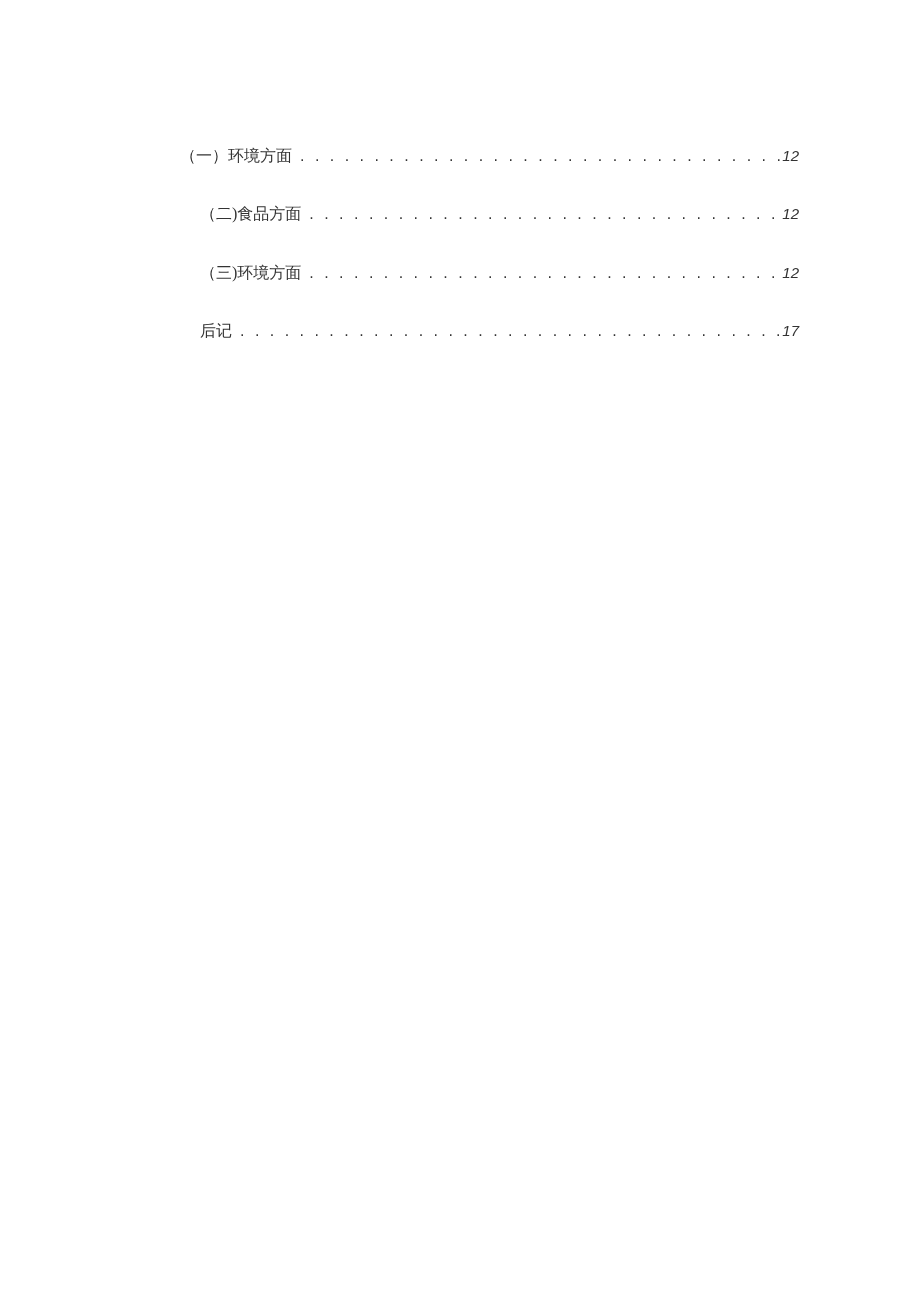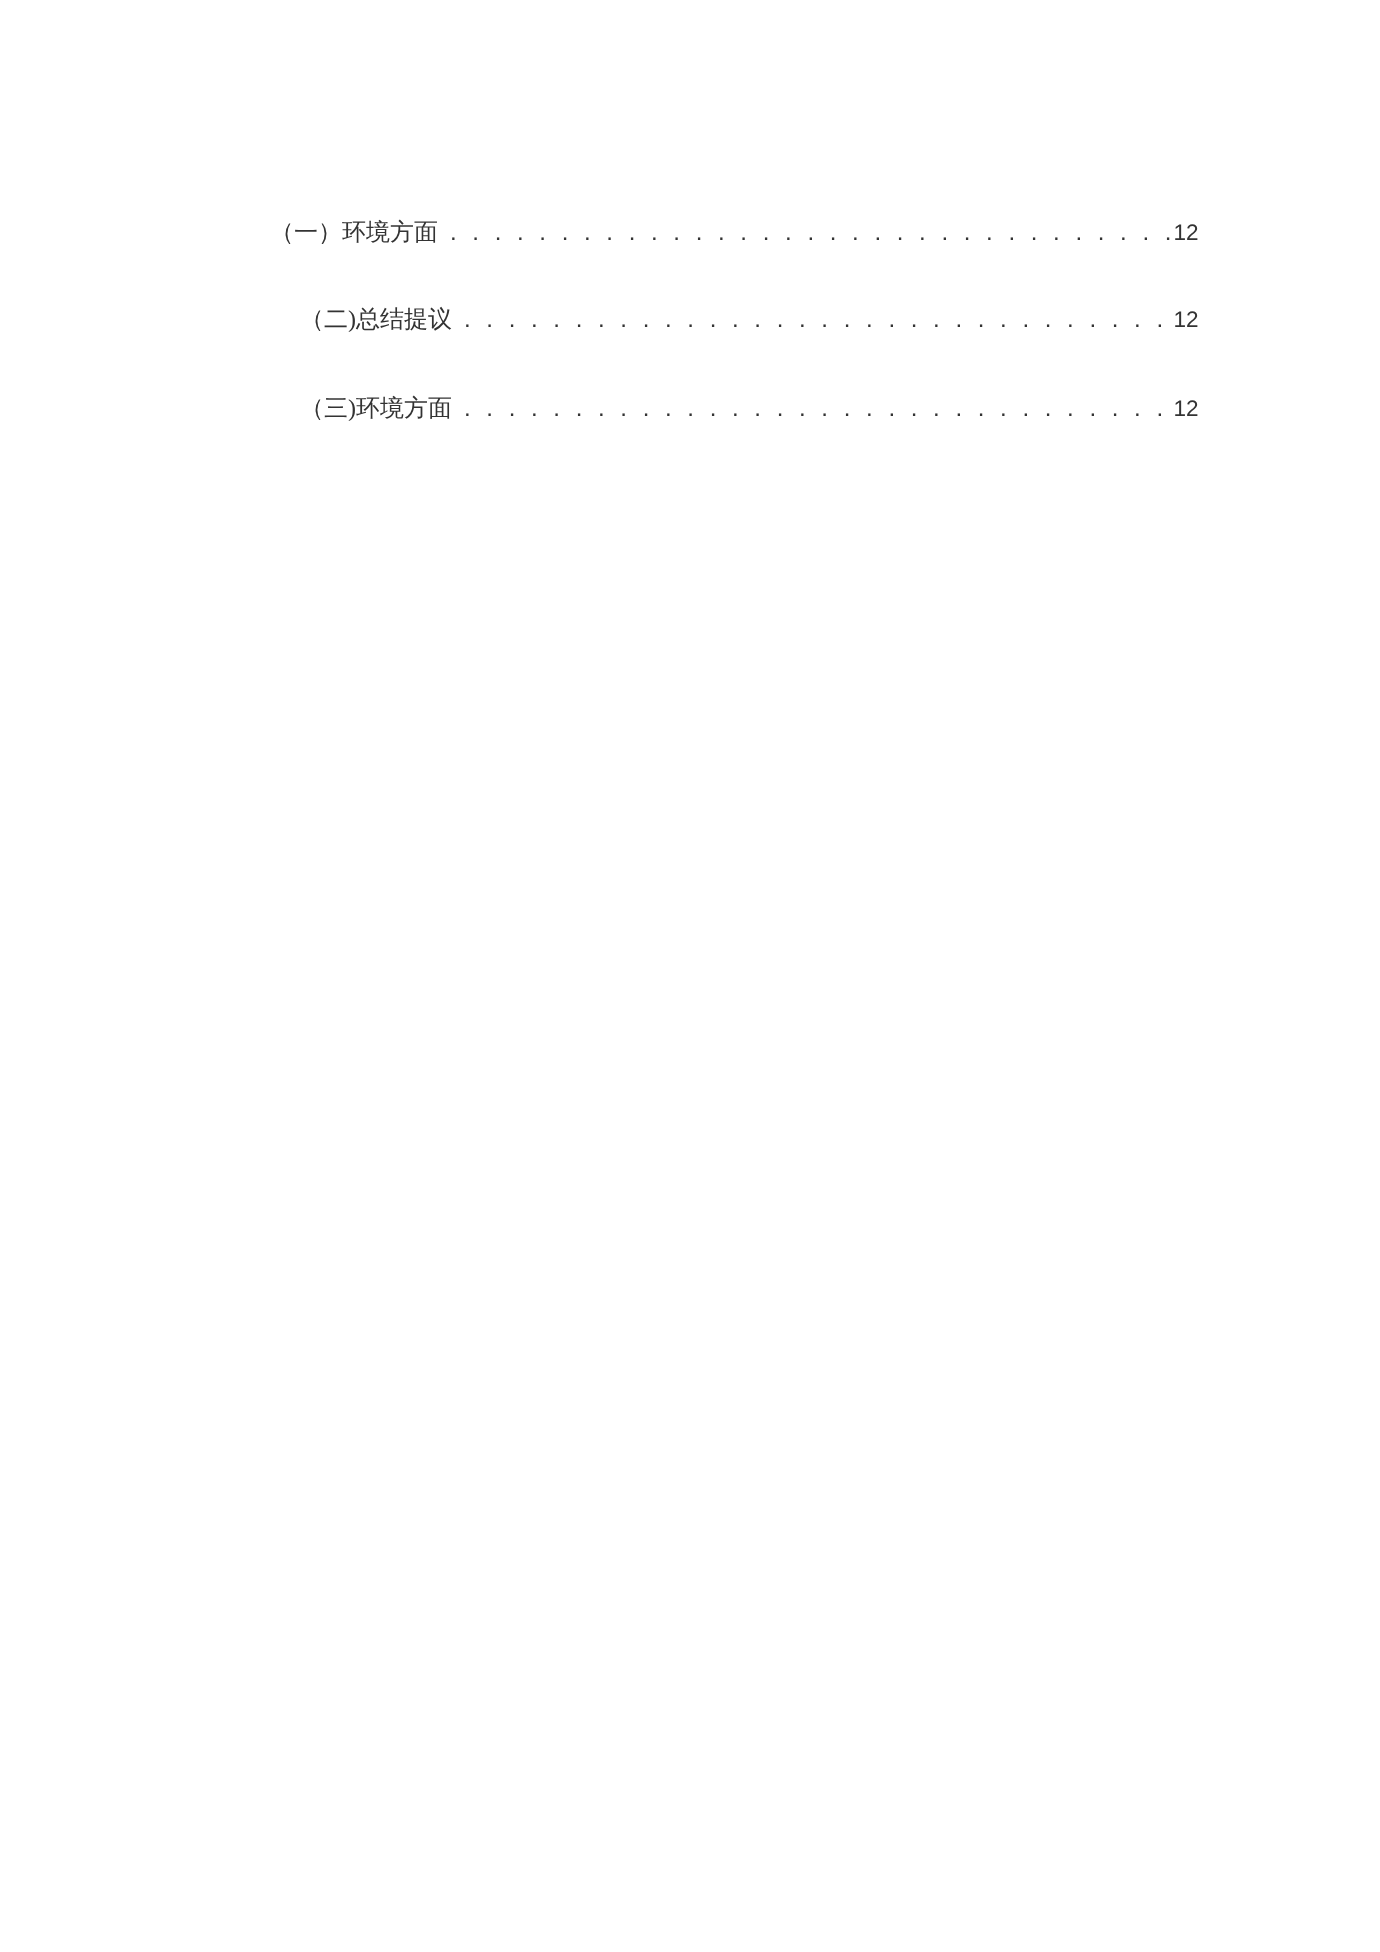--- a/index.html
+++ b/index.html
@@ -49,41 +49,47 @@
       font-family: "Arial", sans-serif;
     }
     .toc-dots::after {
       content: ". . . . . . . . . . . . . . . . . . . . . . . . . . . . . . . . . . . . . . . . . . . . . . . . . . . . . . . . . . . . . . . . . . . . . . . . . . . . . . . . . . . . . . . . . . . . . . . . . . . . . . . . . . . . . . . . . . . . . . . .";
     }
     .toc-page {
       white-space: nowrap;
       flex: 0 0 auto;
       font-family: "Arial", sans-serif;
       font-size: 15px;
+      font-style: italic;
     }
   </style>
 </head>
 <body>
 
 <div class="page-content">
 
   <div class="toc-entry indent-0">
     <span class="toc-label">（一）环境方面</span>
     <span class="toc-dots"></span>
     <span class="toc-page">12</span>
   </div>
 
   <div class="toc-entry indent-1">
-    <span class="toc-label">（二)总结提议</span>
+    <span class="toc-label">（二)食品方面</span>
     <span class="toc-dots"></span>
     <span class="toc-page">12</span>
   </div>
 
   <div class="toc-entry indent-1">
     <span class="toc-label">（三)环境方面</span>
     <span class="toc-dots"></span>
     <span class="toc-page">12</span>
   </div>
 
 
 
+  <div class="toc-entry indent-1">
+    <span class="toc-label">后记</span>
+    <span class="toc-dots"></span>
+    <span class="toc-page">17</span>
+  </div>
 
 </div>
 
 </body></html>

